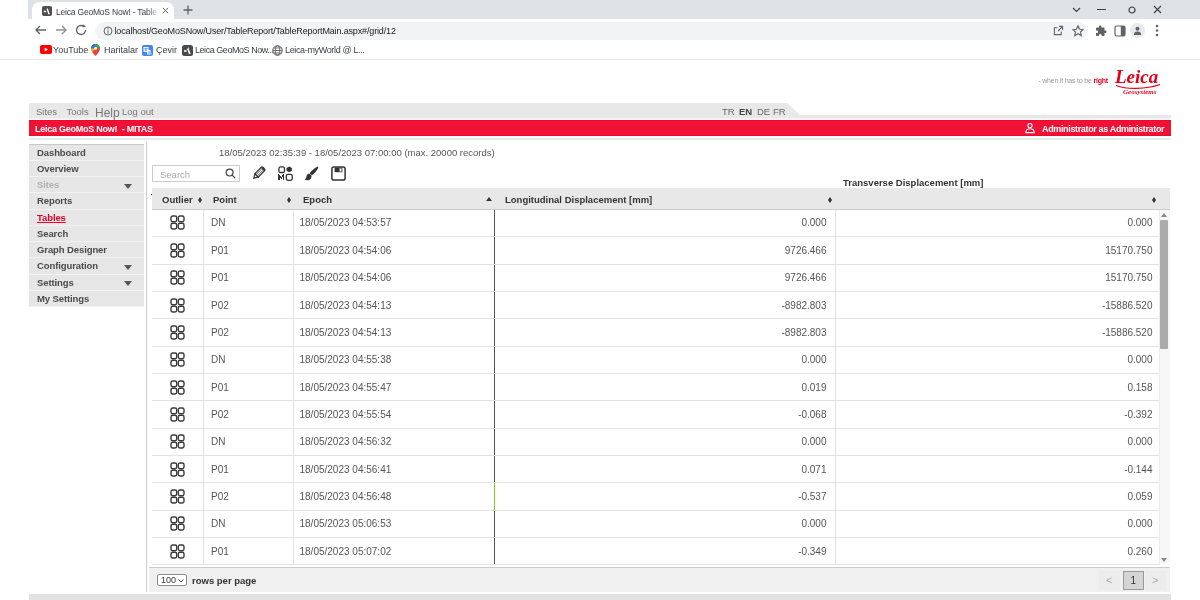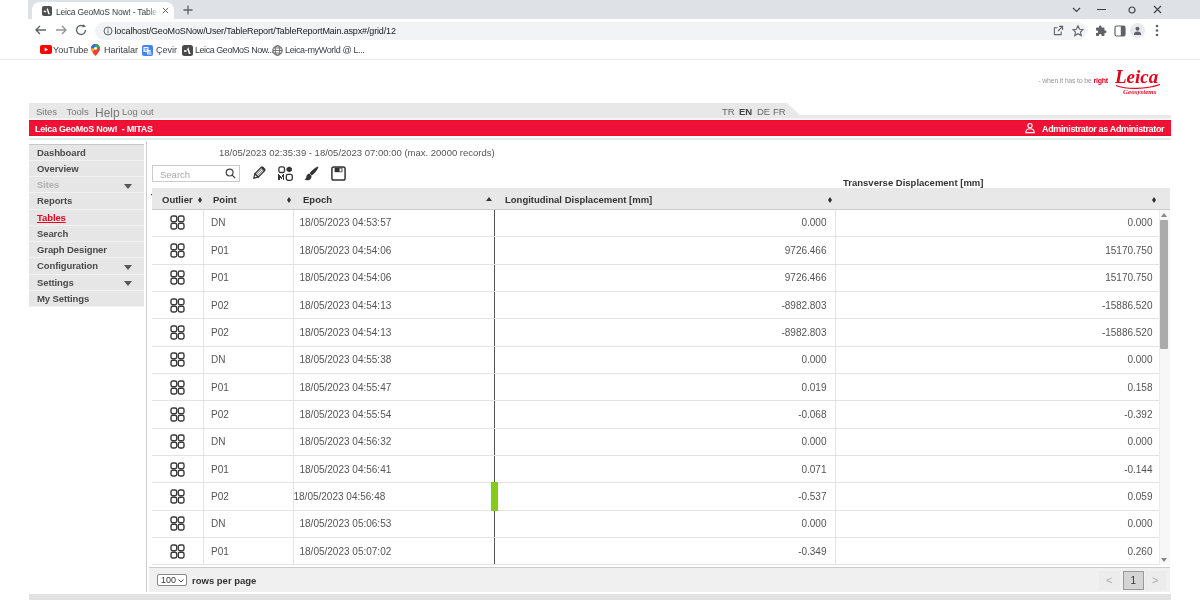--- a/index.html
+++ b/index.html
@@ -404,21 +404,21 @@
             <svg width="15" height="15" viewBox="0 0 15 15" style="display:block;margin:0 auto;">
               <g fill="none" stroke="#3a3a3a" stroke-width="1.4">
                 <rect x="1" y="1" width="5.7" height="5.7" rx="1.7"></rect>
                 <rect x="8.3" y="1" width="5.7" height="5.7" rx="1.7"></rect>
                 <rect x="1" y="8.3" width="5.7" height="5.7" rx="1.7"></rect>
                 <rect x="8.3" y="8.3" width="5.7" height="5.7" rx="1.7"></rect>
               </g>
             </svg>
           </td>
           <td style="border-bottom:1px solid #e3e3e3;border-right:1px solid #e3e3e3;padding-left:7px;">P02</td>
-          <td style="border-bottom:1px solid #e3e3e3;border-right:7px solid #84cc16;margin-left:24px;">18/05/2023 04:56:48</td>
+          <td style="border-bottom:1px solid #e3e3e3;border-right:1px solid #84cc16;padding-left:6px;margin-left:24px;">18/05/2023 04:56:48</td>
           <td style="border-bottom:1px solid #e3e3e3;border-right:1px solid #e3e3e3;text-align:right;padding-right:8px;">-0.537</td>
           <td style="border-bottom:1px solid #e3e3e3;text-align:right;padding-right:6px;">0.059</td>
         </tr>
         <tr style="height:27.33px;">
           <td style="border-bottom:1px solid #e3e3e3;border-right:1px solid #e3e3e3;text-align:center;">
             <svg width="15" height="15" viewBox="0 0 15 15" style="display:block;margin:0 auto;">
               <g fill="none" stroke="#3a3a3a" stroke-width="1.4">
                 <rect x="1" y="1" width="5.7" height="5.7" rx="1.7"></rect>
                 <rect x="8.3" y="1" width="5.7" height="5.7" rx="1.7"></rect>
                 <rect x="1" y="8.3" width="5.7" height="5.7" rx="1.7"></rect>

